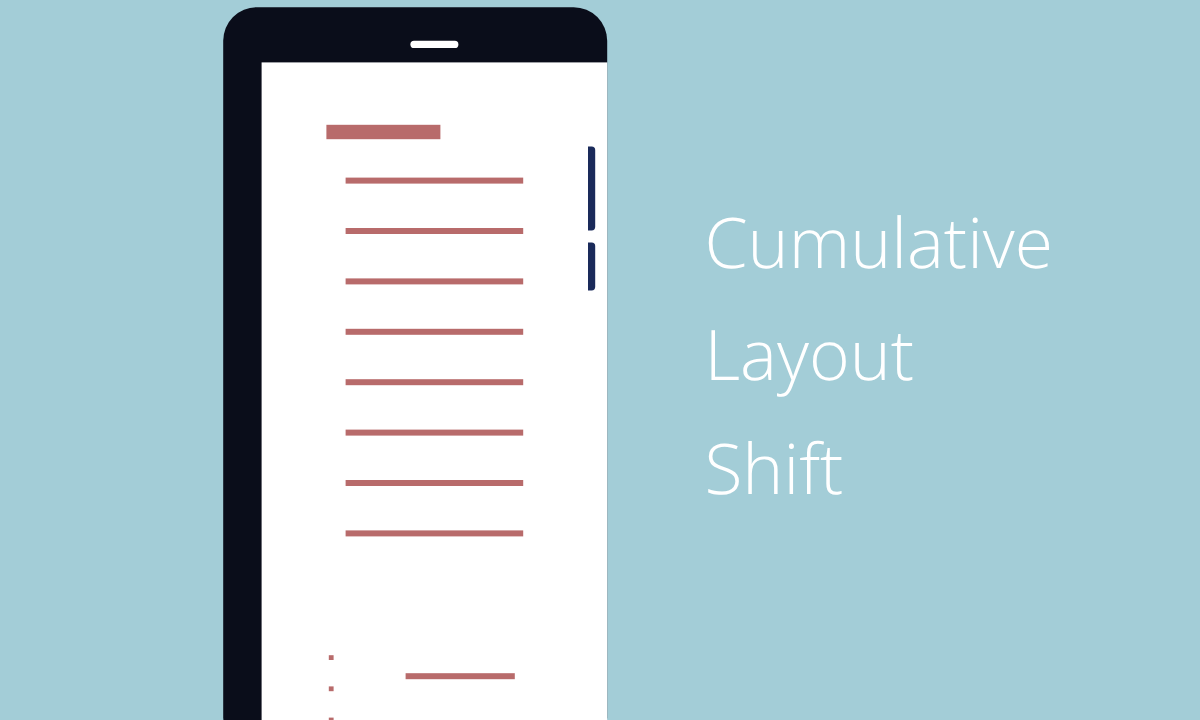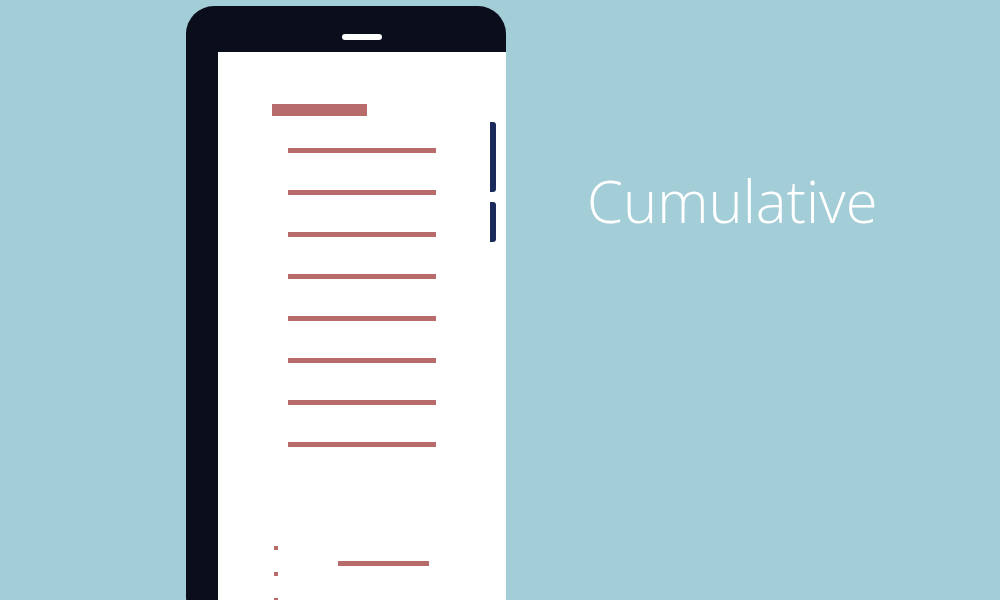--- a/index.html
+++ b/index.html
@@ -178,13 +178,15 @@
           <div class="line"></div>
       </div>
     </div>
 
     <div class="cta"></div>
   </div>
 </div>
 
 <div class="title">
   <div>Cumulative</div>
+  <div>Layout</div>
+  <div>Shift</div>
 </div>
 
 </body></html>

